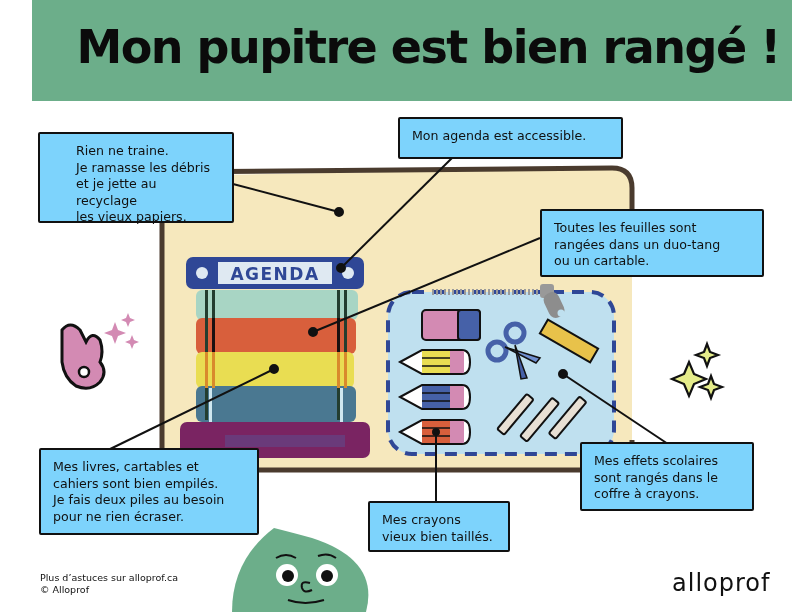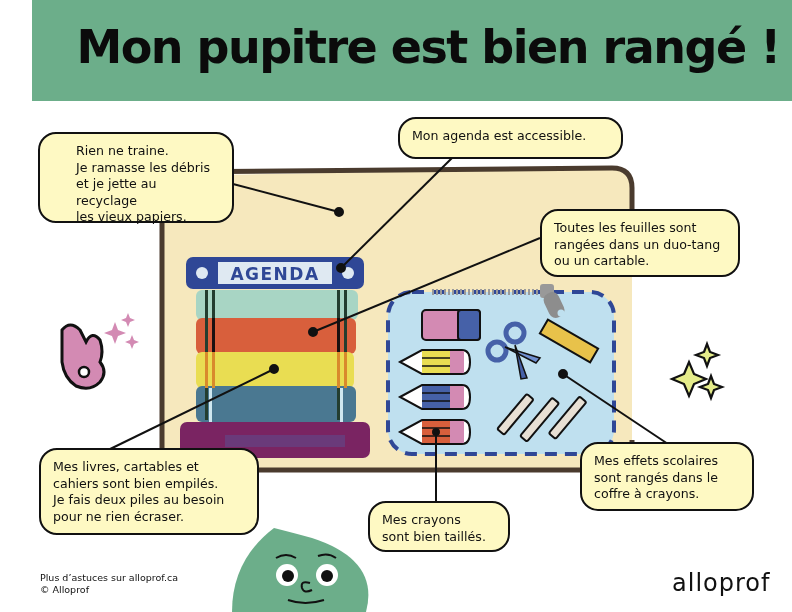--- a/index.html
+++ b/index.html
@@ -5,21 +5,21 @@
   * { box-sizing: border-box; margin: 0; padding: 0; }
   html, body { width: 792px; height: 612px; overflow: hidden; background: #ffffff; }
   body { position: relative; font-family: "DejaVu Sans", "Liberation Sans", sans-serif; color: #111; }
 
   .header { position: absolute; left: 0; top: 0; width: 792px; height: 101px; background: #6cae8a; margin-left: 32px; }
   .title { position: absolute; left: 0; width: 792px; top: 20px; text-align: center;
            font-family: "DejaVu Sans", sans-serif; font-weight: 900; font-size: 46px; letter-spacing: -1.5px; color: #0b0b0b; }
 
   .scene { position: absolute; left: 0; top: 0; width: 792px; height: 612px; }
 
-  .bubble { position: absolute; background: #fef9c3; border: 2.5px solid #111; border-radius: 18px;
+  .bubble { position: absolute; background: #7dd3fc; border: 2.5px solid #111; border-radius: 2px;
             font-size: 12.6px; line-height: 16.5px; padding: 9px 12px; color: #111; white-space: pre-line; font-weight: 500; }
 
   .footer-credit { position: absolute; left: 40px; top: 572px; font-size: 9.5px; line-height: 12px; color: #111; }
   .logo { position: absolute; left: 672px; top: 569px; font-size: 24px; letter-spacing: 1px; color: #111; font-family: "DejaVu Sans", sans-serif; font-weight: 400; }
 </style>
 </head>
 <body>
 
 <div class="header">
   <div class="title">Mon pupitre est bien rangé !</div>
@@ -158,29 +158,29 @@
     <line x1="668" y1="444" x2="563" y2="374"></line>
       <circle cx="563" cy="374" r="4" fill="#111"></circle>
   </g>
 </svg>
 
 <div class="bubble" style="left:38px; top:132px; width:196px; height:91px;padding-left:36px;">Rien ne traine.
 Je ramasse les débris
 et je jette au recyclage
 les vieux papiers.</div>
 <div class="bubble" style="left:398px; top:117px; width:225px; height:42px;">Mon agenda est accessible.</div>
-<div class="bubble" style="left:540px; top:209px; width:200px; height:68px;">Toutes les feuilles sont
+<div class="bubble" style="left:540px; top:209px; width:224px; height:68px;">Toutes les feuilles sont
 rangées dans un duo-tang
 ou un cartable.</div>
 <div class="bubble" style="left:39px; top:448px; width:220px; height:87px;">Mes livres, cartables et
 cahiers sont bien empilés.
 Je fais deux piles au besoin
 pour ne rien écraser.</div>
 <div class="bubble" style="left:368px; top:501px; width:142px; height:51px;">Mes crayons
-sont bien taillés.</div>
+vieux bien taillés.</div>
 <div class="bubble" style="left:580px; top:442px; width:174px; height:69px;">Mes effets scolaires
 sont rangés dans le
 coffre à crayons.</div>
 
 <div class="footer-credit">
   <div>Plus d’astuces sur alloprof.ca</div>
   <div>© Alloprof</div>
 </div>
 <div class="logo">alloprof</div>
 

